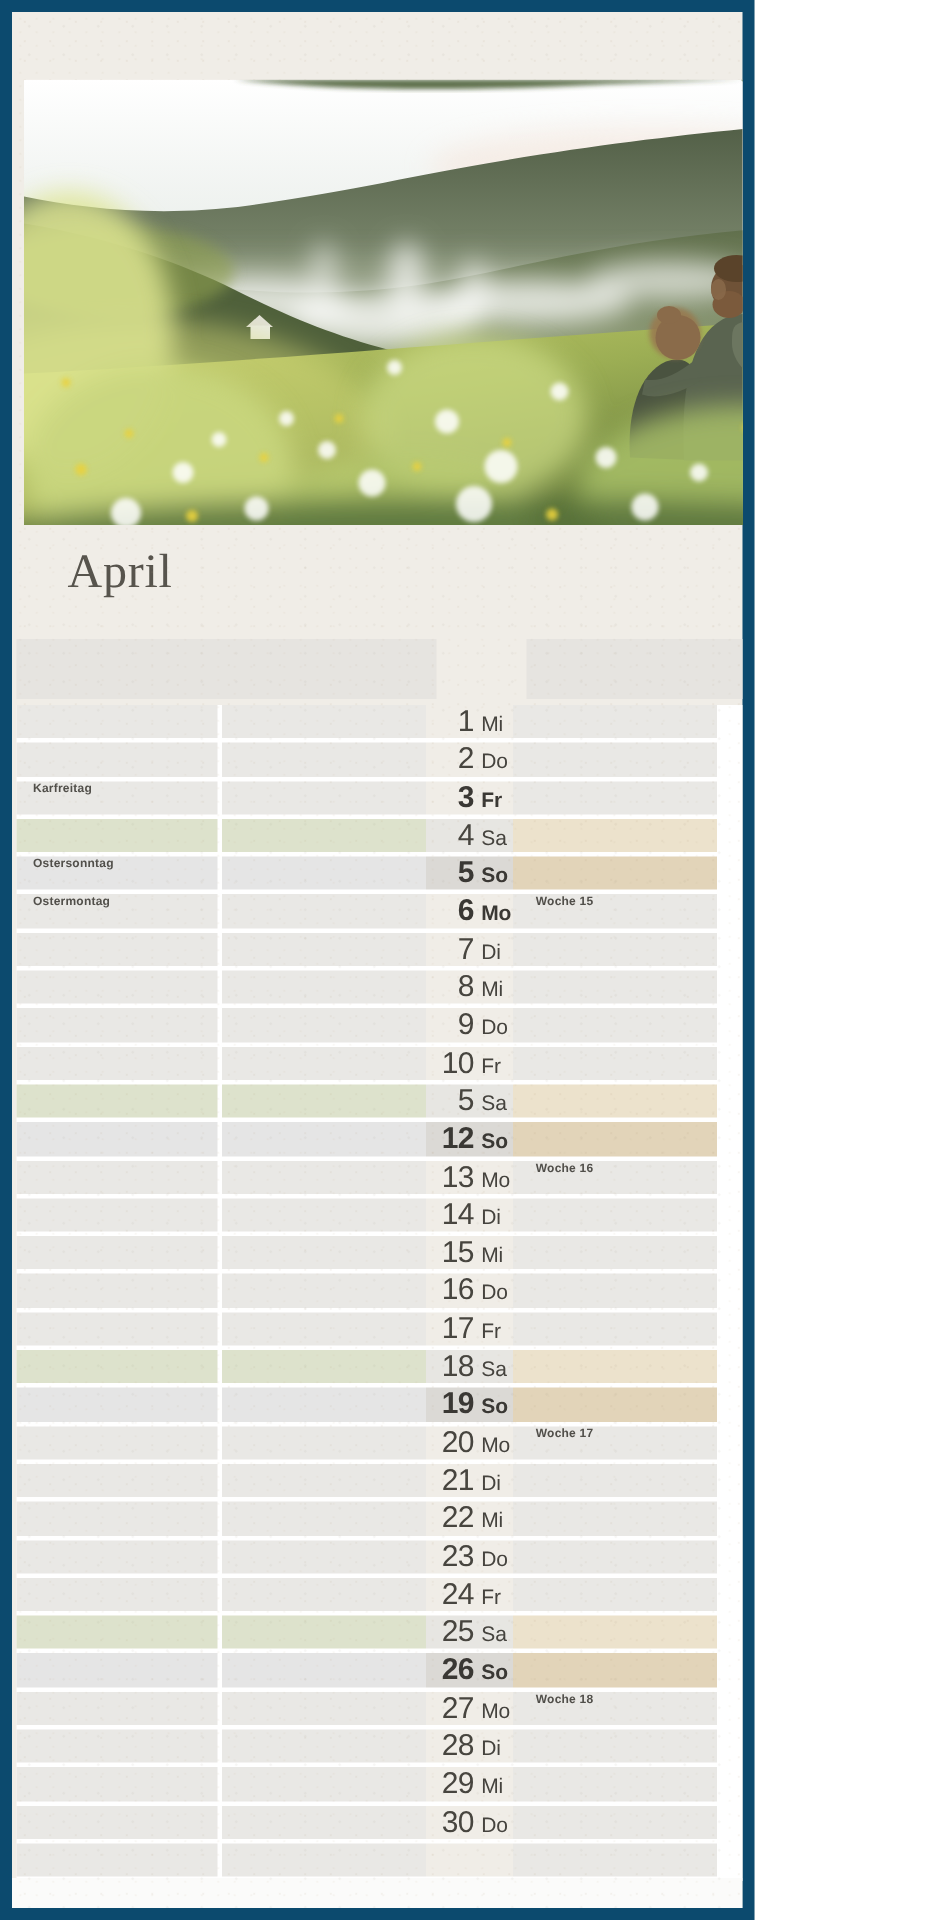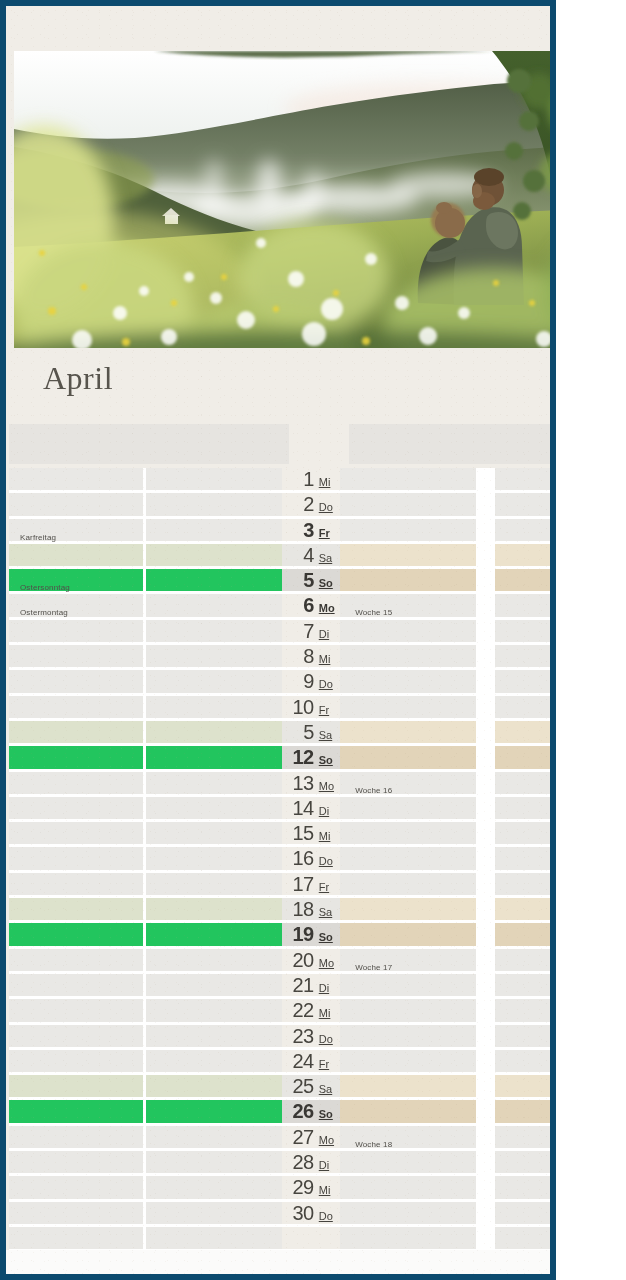--- a/index.html
+++ b/index.html
@@ -1,20 +1,20 @@
 <!DOCTYPE html>
 <html><head>
 <meta charset="utf-8">
 <style>
   html,body{margin:0;padding:0;background:#ffffff;}
   .page{
     position:relative;
-    width:556px;height:1280px;
+    width:503px;height:1280px;
     box-sizing:border-box;
-    border:6px solid #0c4a6e;
+    border:8px solid #0c4a6e;
     background:#f0ede7;
     overflow:hidden;
     font-family:"Liberation Sans", sans-serif;
   }
   
   .page::after{
     content:"";position:absolute;inset:0;z-index:2;pointer-events:none;opacity:.55;
     background-image:
       radial-gradient(circle, rgba(165,140,105,.16) 0.7px, transparent 1px),
       radial-gradient(circle, rgba(120,110,90,.12) 0.6px, transparent 1px),
@@ -47,28 +47,28 @@
   .c1{width:138px;margin-right:3px;}
   .c2{width:139px;}
   .strip{width:60px;height:100%;display:flex;align-items:baseline;padding-top:1px;box-sizing:border-box;}
   .c3{width:139px;margin-right:19px;}
   .c4{width:135px;}
   .row-wk .cell{background:#e9e8e5;}
   .row-wk .strip{background:#f0ede7;}
   .row-sa .c1,.row-sa .c2{background:#dde2cc;}
   .row-sa .c3,.row-sa .c4{background:#ece2cc;}
   .row-sa .strip{background:#e7e6e2;}
-  .row-so .c1,.row-so .c2{background:#22c55e;}
+  .row-so .c1,.row-so .c2{background:#e5e5e5;}
   .row-so .c3,.row-so .c4{background:#e2d4b9;}
   .row-so .strip{background:#dbd9d5;}
   .num{display:inline-block;width:32px;text-align:right;font-size:20px;letter-spacing:-0.5px;color:#47453f;line-height:21px;}
-  .wd{font-size:11px;color:#45433e;margin-left:5px;text-decoration:underline;}
+  .wd{font-size:14px;color:#45433e;margin-left:5px;}
   .row.hl .num{font-weight:700;color:#3a3834;}
   .row.hl .wd{font-weight:700;color:#3a3834;}
-  .mini-label{position:absolute;top:14px;font-size:8px;font-weight:400;color:#514f4a;letter-spacing:.15px;white-space:nowrap;}
+  .mini-label{position:absolute;top:0;font-size:8px;font-weight:700;color:#514f4a;letter-spacing:.15px;white-space:nowrap;}
   .holiday{left:11px;}
   .week{left:15px;}
 
   .bottom-band{position:absolute;left:0;right:0;top:1244px;height:34px;background:#fbfbfa;z-index:1;}
 </style>
 </head>
 <body>
 
 <div class="page">
 

